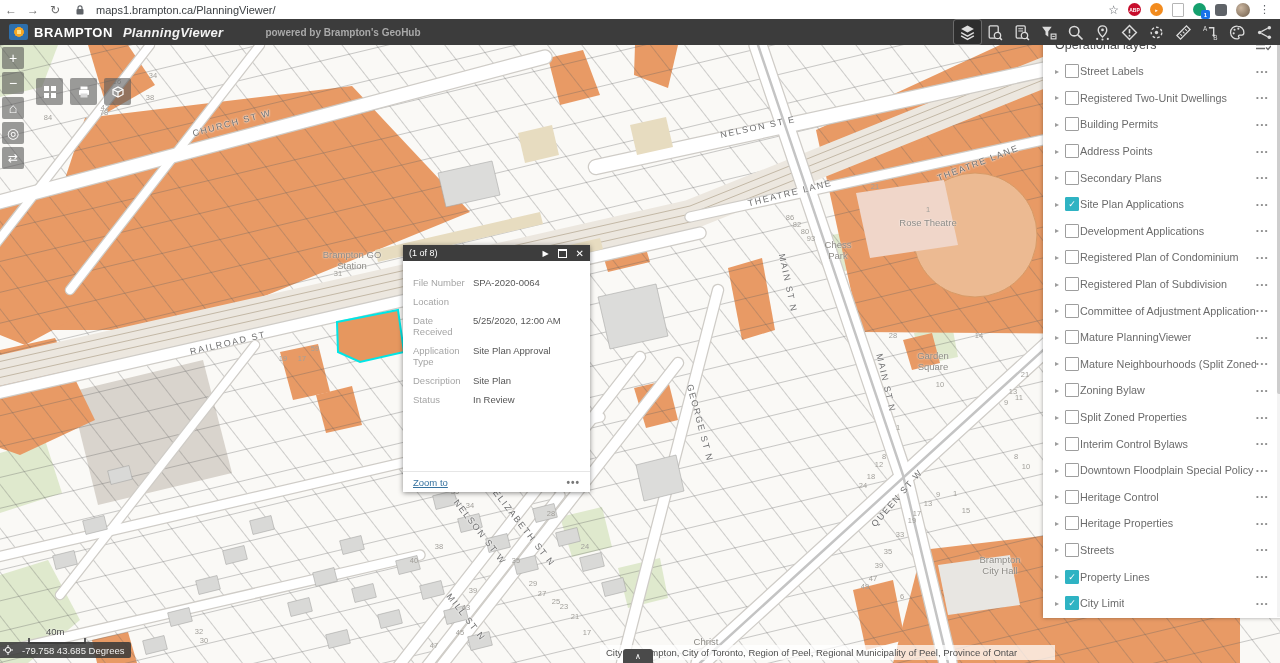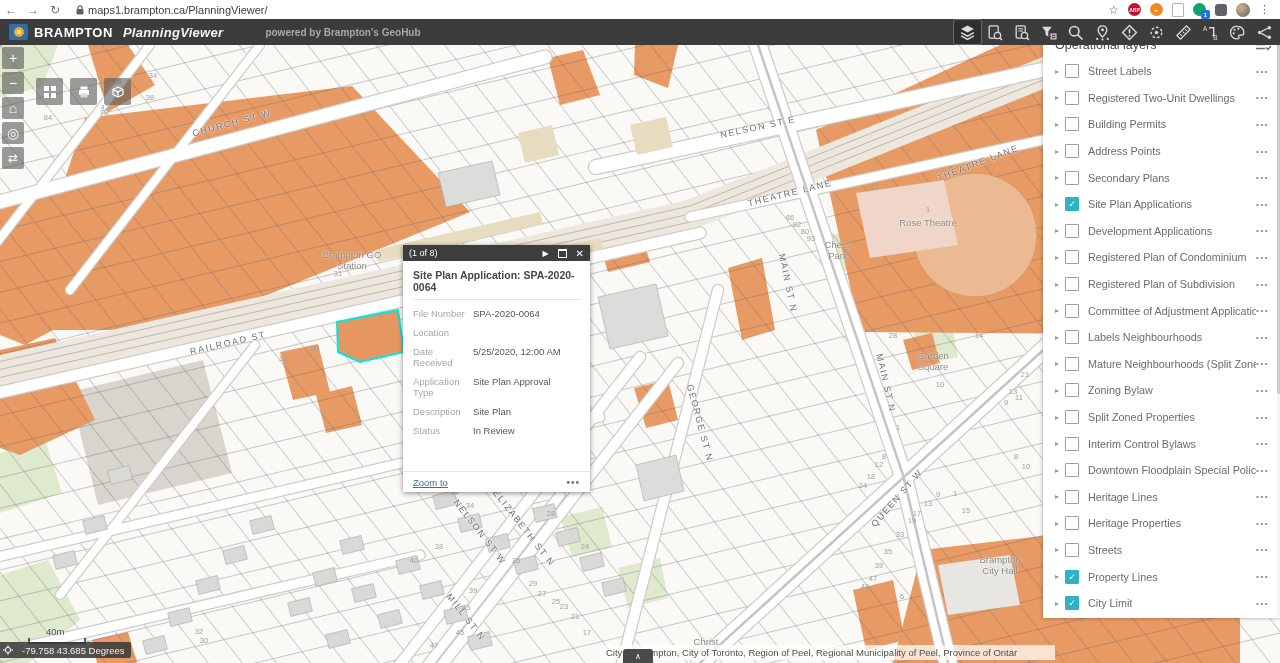--- a/index.html
+++ b/index.html
@@ -3,21 +3,21 @@
 <meta charset="utf-8">
 <style>
   html,body{margin:0;padding:0;background:#ddd;}
   .stage{position:relative;width:1280px;height:663px;overflow:hidden;background:#faf9f6;
          font-family:"Liberation Sans","DejaVu Sans",sans-serif;}
   
   .browser{position:absolute;left:0;top:0;width:1280px;height:19px;background:#fff;
            display:flex;align-items:center;border-bottom:1px solid #dcdcdc;z-index:60;}
   .nav-ic{color:#6b6b6b;font-size:12px;width:22px;text-align:center;cursor:pointer;}
   .urlwrap{display:flex;align-items:center;margin-left:8px;flex:1;}
-  .url{font-size:11px;color:#3c4043;margin-left:2px;}
+  .url{font-size:11px;color:#3c4043;margin-left:10px;}
   .bext{display:flex;align-items:center;gap:9px;position:absolute;right:10px;top:0;height:19px;}
   .bcirc{width:13px;height:13px;border-radius:50%;display:flex;align-items:center;justify-content:center;
          font-size:5px;color:#fff;font-weight:bold;position:relative;}
   .badge1{position:absolute;right:-4px;bottom:-3px;background:#1a73e8;color:#fff;font-size:6px;
           width:9px;height:9px;border-radius:2px;display:flex;align-items:center;justify-content:center;}
   .pagedoc{width:10px;height:12px;background:#fff;border:1px solid #b5b5b5;border-radius:1px;}
   .puzzle{width:12px;height:12px;background:#5f6368;border-radius:3px;}
   .avatar{width:14px;height:14px;border-radius:50%;background:radial-gradient(circle at 35% 35%,#cbb6a0,#6d5c49);}
   .kebab{color:#5f6368;font-size:11px;}
   
@@ -75,21 +75,21 @@
   .chevup{display:inline-block;transform:rotate(90deg);font-size:13px;letter-spacing:-1px;}
   .oplayers{display:flex;align-items:center;padding:10px 12px 4px 12px;}
   .oplayers .t{font-size:12.5px;color:#4a4a4a;}
   .oplayers svg{margin-left:auto;cursor:pointer;}
   .leg-list{margin-top:2px;}
   .leg-item{display:flex;align-items:center;height:26.6px;padding:0 14px 0 12px;}
   .caret{color:#9a9a9a;font-size:8px;margin-right:6px;cursor:pointer;}
   .cbox{width:12px;height:12px;border:1px solid #9e9e9e;border-radius:1px;background:#fff;flex:none;
       display:flex;align-items:center;justify-content:center;font-size:9px;color:#fff;cursor:pointer;}
   .cbox.on{background:#2fb3c3;border-color:#2fb3c3;}
-  .leg-label{font-size:10.8px;color:#6b6b6b;margin-left:9px;white-space:nowrap;overflow:hidden;text-align:right;}
+  .leg-label{font-size:10.8px;color:#6b6b6b;margin-left:1px;white-space:nowrap;overflow:hidden;text-align:right;}
   .ldots{margin-left:auto;color:#8a8a8a;font-size:8px;letter-spacing:1.5px;cursor:pointer;}
   .leg-scroll{position:absolute;right:1px;top:26px;bottom:1px;width:5px;background:#f3f3f3;}
   .leg-thumb{position:absolute;left:0;top:0;width:5px;height:62%;background:#cdcdcd;border-radius:2px;}
   
   .scalebar{position:absolute;left:28px;top:581px;z-index:15;pointer-events:none;}
   .scalebar .t{font-size:9.5px;color:#4c4c4c;margin-left:18px;text-shadow:0 0 2px #fff;}
   .scalebar .b{width:54px;height:4px;border:2px solid #5b5b5b;border-top:none;margin-top:1px;}
   .coords{position:absolute;left:0px;top:597px;display:flex;z-index:15;}
   .coords .ic{width:15px;height:16px;background:rgba(58,58,58,.88);display:flex;align-items:center;
       justify-content:center;cursor:pointer;}
@@ -489,21 +489,20 @@
 
     <div class="popup">
       <div class="popup-hdr">
         <span>(1 of 8)</span>
         <span class="sp"></span>
         <span class="phic">▶</span>
         <span class="maxbox"></span>
         <span class="phic" style="font-size:10px;">✕</span>
       </div>
       <div class="popup-body">
-        <div class="popup-title">Site Plan Application: SPA-2020-0064</div>
         <div id="popup-fields">
             <div class="fieldrow">
               <div class="flabel">File Number</div>
               <div class="fvalue">SPA-2020-0064</div>
             </div>
             <div class="fieldrow">
               <div class="flabel">Location</div>
               <div class="fvalue"></div>
             </div>
             <div class="fieldrow">
@@ -617,21 +616,21 @@
         </div>
         <div class="leg-item">
           <span class="caret">▸</span>
           <span class="cbox"></span>
           <span class="leg-label">Committee of Adjustment Applications</span>
           <span class="ldots">•••</span>
         </div>
         <div class="leg-item">
           <span class="caret">▸</span>
           <span class="cbox"></span>
-          <span class="leg-label">Labels Neighbourhoods</span>
+          <span class="leg-label">Mature PlanningViewer</span>
           <span class="ldots">•••</span>
         </div>
         <div class="leg-item">
           <span class="caret">▸</span>
           <span class="cbox"></span>
           <span class="leg-label">Mature Neighbourhoods (Split Zoned)</span>
           <span class="ldots">•••</span>
         </div>
         <div class="leg-item">
           <span class="caret">▸</span>
@@ -653,21 +652,21 @@
         </div>
         <div class="leg-item">
           <span class="caret">▸</span>
           <span class="cbox"></span>
           <span class="leg-label">Downtown Floodplain Special Policy Area</span>
           <span class="ldots">•••</span>
         </div>
         <div class="leg-item">
           <span class="caret">▸</span>
           <span class="cbox"></span>
-          <span class="leg-label">Heritage Lines</span>
+          <span class="leg-label">Heritage Control</span>
           <span class="ldots">•••</span>
         </div>
         <div class="leg-item">
           <span class="caret">▸</span>
           <span class="cbox"></span>
           <span class="leg-label">Heritage Properties</span>
           <span class="ldots">•••</span>
         </div>
         <div class="leg-item">
           <span class="caret">▸</span>

